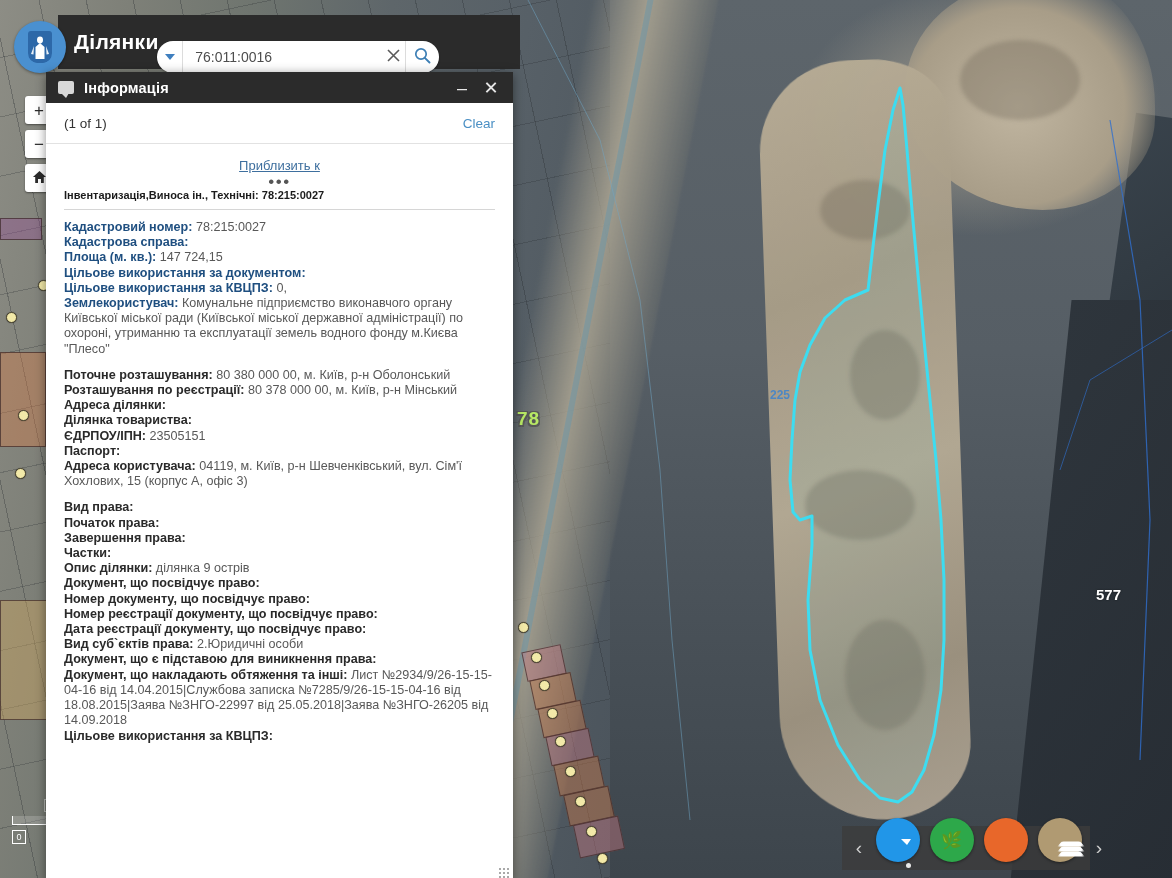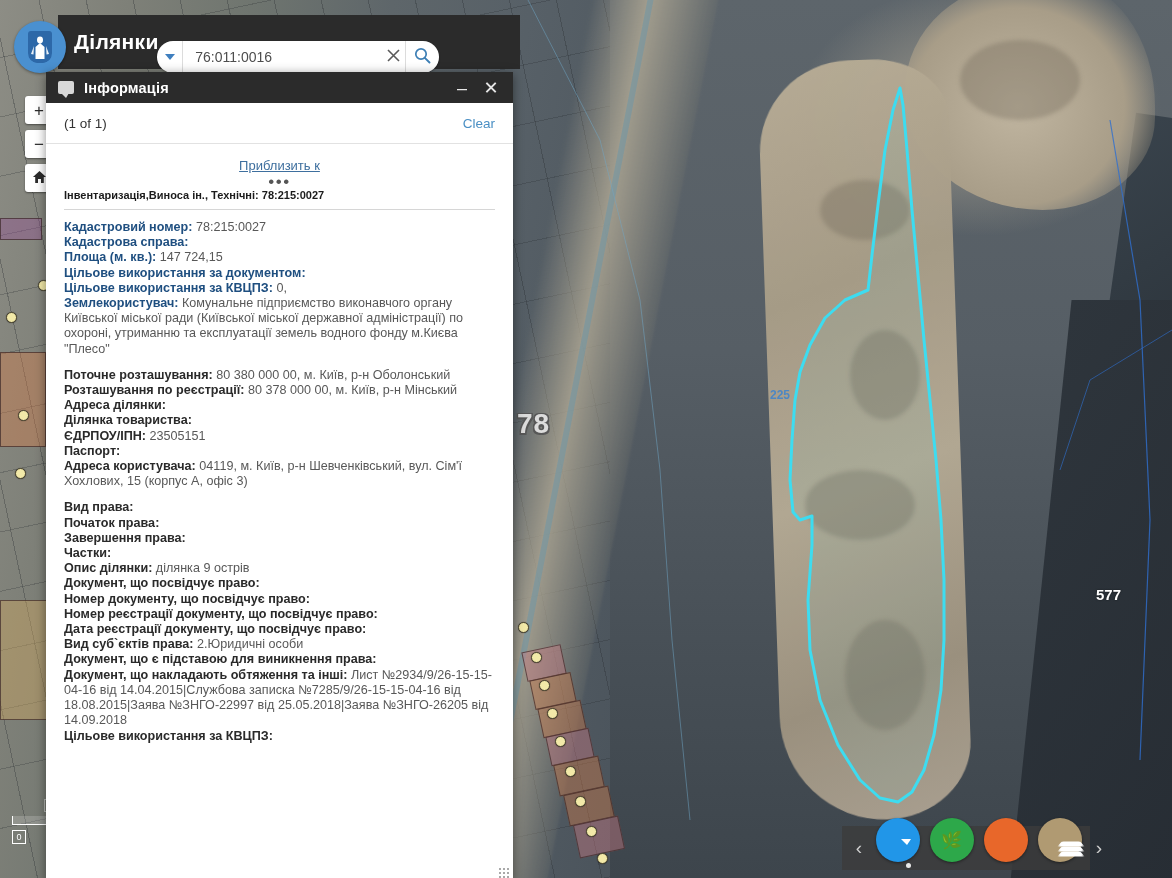--- a/index.html
+++ b/index.html
@@ -78,21 +78,21 @@
     position:absolute; width:11px; height:11px; border-radius:50%;
     background:#f2e9a8; border:1.5px solid #4a4430; box-shadow:0 0 1px rgba(0,0,0,.6);
   }
   
   .highlight-svg { position:absolute; left:0; top:0; width:1172px; height:878px; pointer-events:none; }
 
   .map-label {
     position:absolute; font-weight:bold; pointer-events:none; white-space:nowrap;
   }
   .label-white {
-    color:#e5e5e5; font-size:28px; letter-spacing:1px;
+    color:#bef264; font-size:19px; letter-spacing:1px;
     text-shadow:-1.5px -1.5px 0 #555,1.5px -1.5px 0 #555,-1.5px 1.5px 0 #555,1.5px 1.5px 0 #555;
     opacity:.92;
   }
   .label-blue { color:#ffffff; font-size:15px; text-shadow:0 0 2px rgba(0,0,0,.55); }
   .label-blue-faint { color:#2f7fd6; font-size:12px; opacity:.75; }
 
   
   .topbar {
     position:absolute; left:0; top:15px; height:54px; width:520px; z-index:40;
     display:flex; align-items:center;

